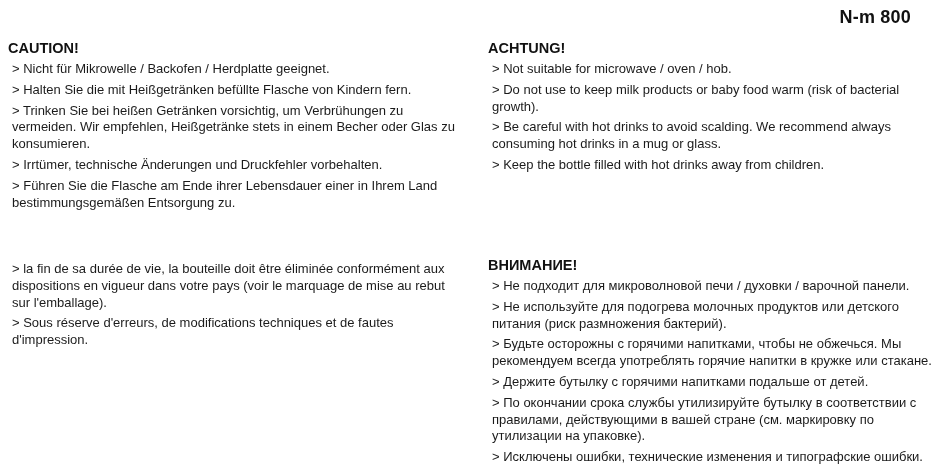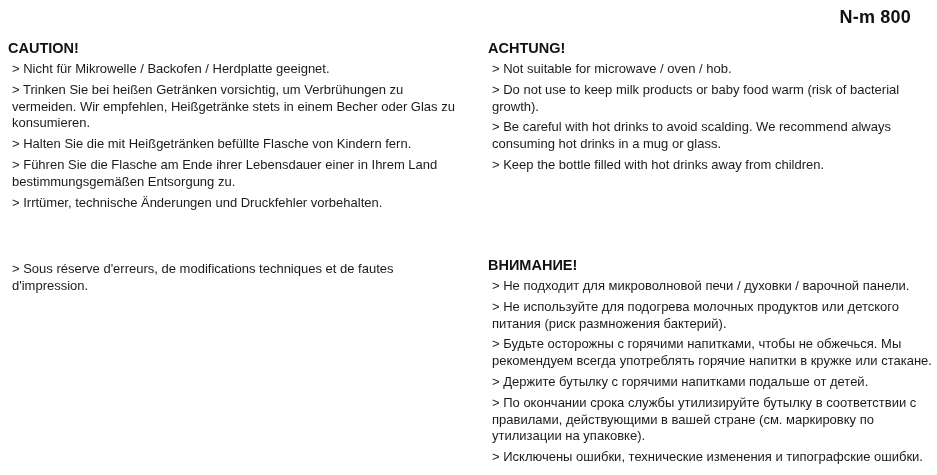--- a/index.html
+++ b/index.html
@@ -49,35 +49,36 @@
 </head>
 <body>
 
 <div class="page">
 
   <div class="product-code">N-m 800</div>
 
   <section class="sec sec-de">
     <h2>CAUTION!</h2>
     <p>&gt; Nicht für Mikrowelle / Backofen / Herdplatte geeignet.</p>
+    <p>&gt; Halten Sie die mit Heißgetränken befüllte Flasche von Kindern fern.</p>
     <p>&gt; Trinken Sie bei heißen Getränken vorsichtig, um Verbrühungen zu vermeiden. Wir empfehlen, Heißgetränke stets in einem Becher oder Glas zu konsumieren.</p>
-    <p>&gt; Halten Sie die mit Heißgetränken befüllte Flasche von Kindern fern.</p>
+    <p>&gt; Irrtümer, technische Änderungen und Druckfehler vorbehalten.</p>
     <p>&gt; Führen Sie die Flasche am Ende ihrer Lebensdauer einer in Ihrem Land bestimmungsgemäßen Entsorgung zu.</p>
-    <p>&gt; Irrtümer, technische Änderungen und Druckfehler vorbehalten.</p>
   </section>
 
   <section class="sec sec-en">
     <h2>ACHTUNG!</h2>
     <p>&gt; Not suitable for microwave / oven / hob.</p>
     <p>&gt; Do not use to keep milk products or baby food warm (risk of bacterial growth).</p>
     <p>&gt; Be careful with hot drinks to avoid scalding. We recommend always consuming hot drinks in a mug or glass.</p>
     <p>&gt; Keep the bottle filled with hot drinks away from children.</p>
   </section>
 
   <section class="sec sec-fr">
+    <p>&gt; la fin de sa durée de vie, la bouteille doit être éliminée conformément aux dispositions en vigueur dans votre pays (voir le marquage de mise au rebut sur l'emballage).</p>
     <p>&gt; Sous réserve d'erreurs, de modifications techniques et de fautes d'impression.</p>
   </section>
 
   <section class="sec sec-ru">
     <h2>ВНИМАНИЕ!</h2>
     <p>&gt; Не подходит для микроволновой печи / духовки / варочной панели.</p>
     <p>&gt; Не используйте для подогрева молочных продуктов или детского питания (риск размножения бактерий).</p>
     <p>&gt; Будьте осторожны с горячими напитками, чтобы не обжечься. Мы рекомендуем всегда употреблять горячие напитки в кружке или стакане.</p>
     <p>&gt; Держите бутылку с горячими напитками подальше от детей.</p>
     <p>&gt; По окончании срока службы утилизируйте бутылку в соответствии с правилами, действующими в вашей стране (см. маркировку по утилизации на упаковке).</p>

